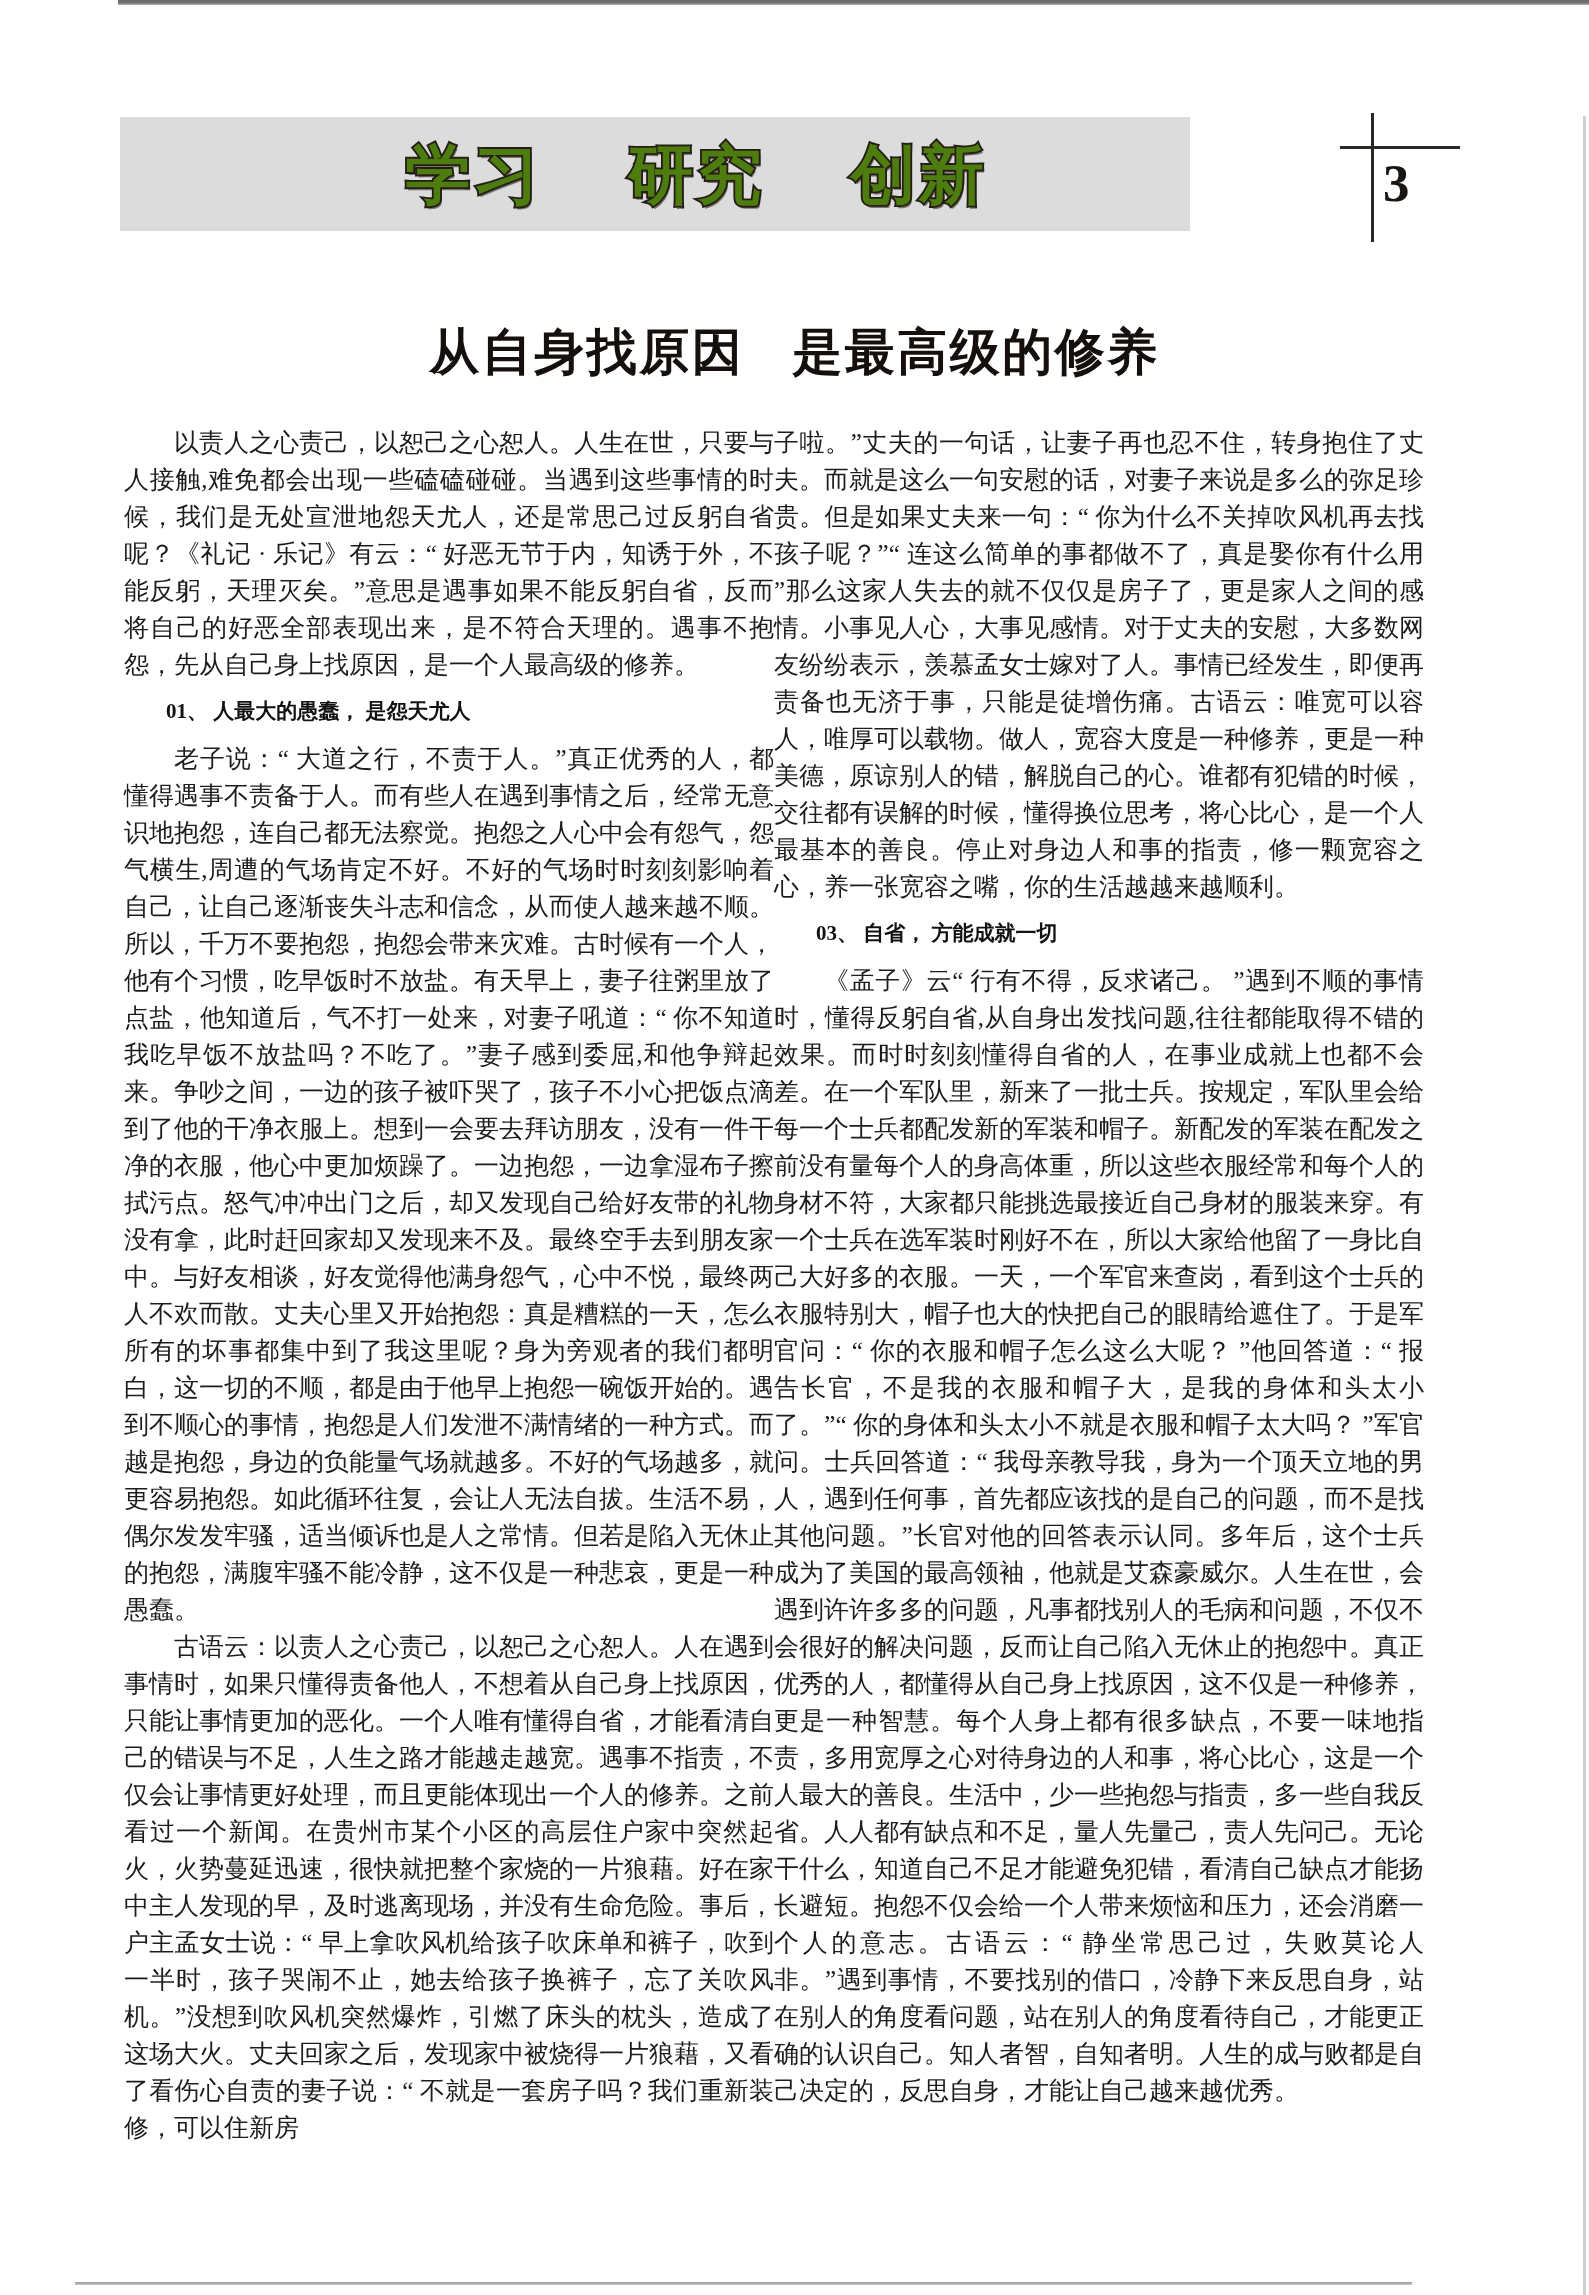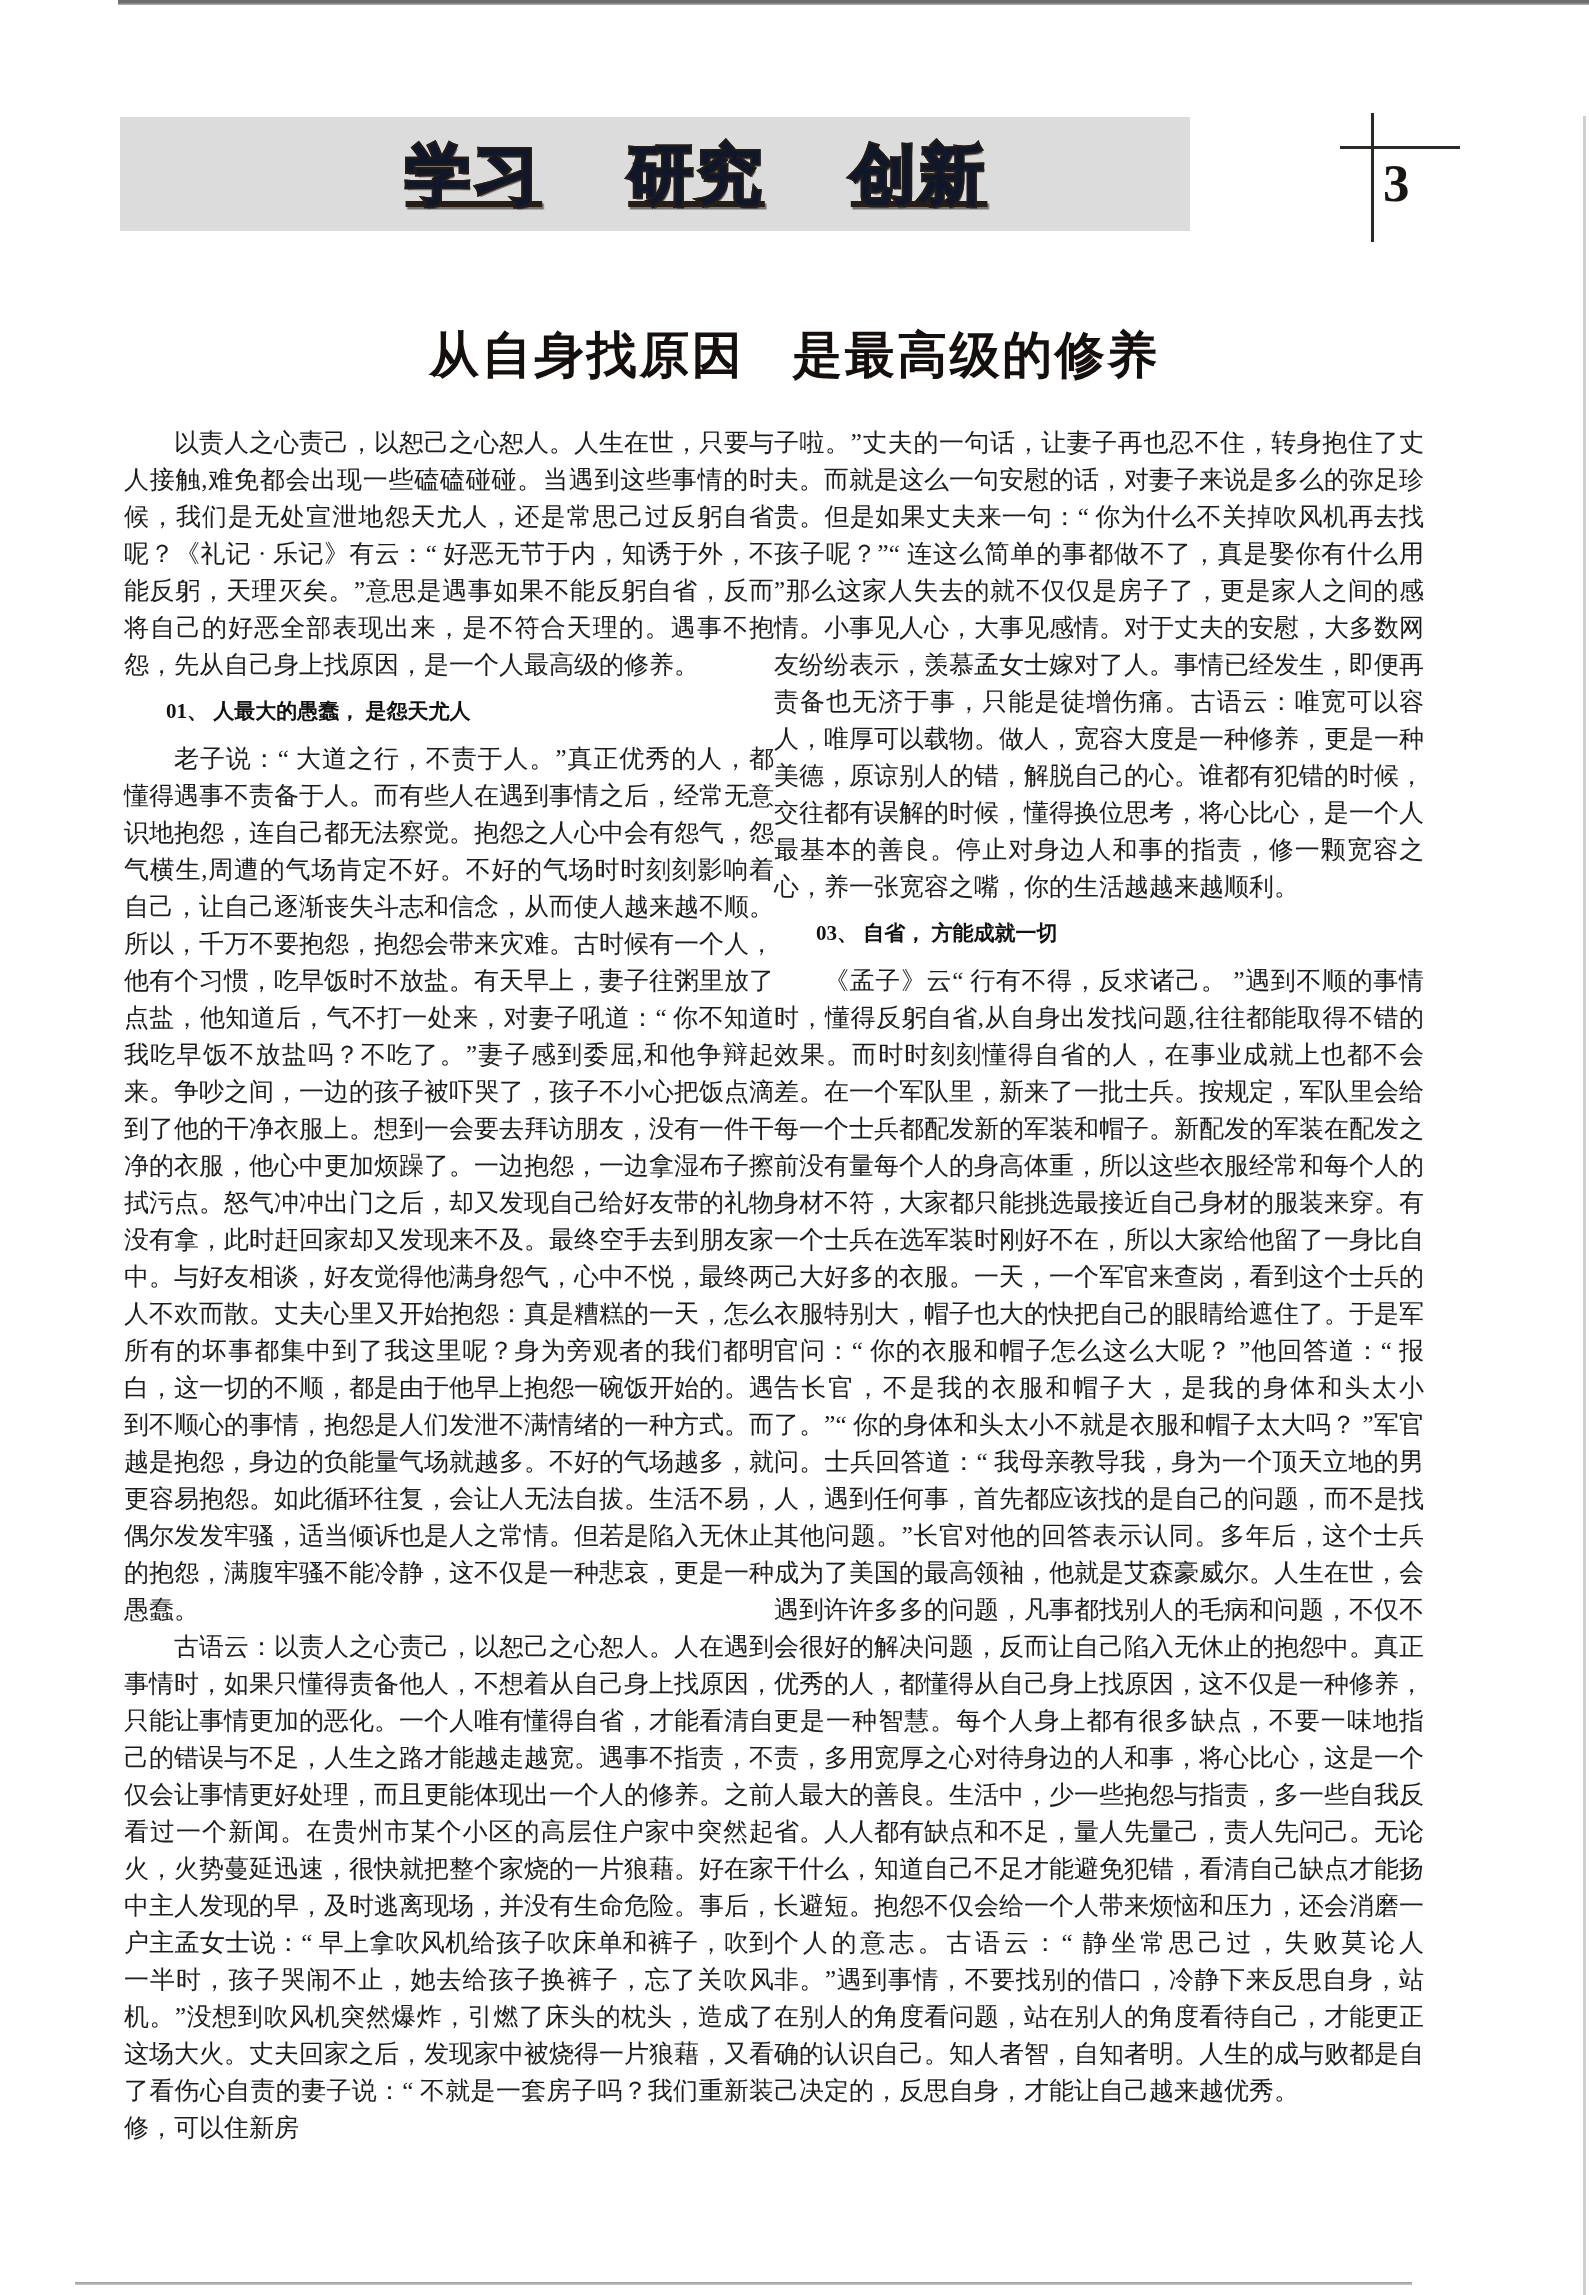--- a/index.html
+++ b/index.html
@@ -19,42 +19,41 @@
   
   .banner {
     position:absolute; left:120px; top:117px; width:1070px; height:114px;
     background:#dcdcdc;
     display:flex; align-items:center; justify-content:center; gap:86px;
     padding-left:83px; box-sizing:border-box;
   }
   .banner-word {
     font-family:"Liberation Sans","DejaVu Sans",sans-serif;
     font-weight:bold; font-size:65px; line-height:1;
-    color:#0f172a;
+    color:#4d7c0f;
     -webkit-text-stroke:3.7px #261d17;
     paint-order:stroke fill;
     text-shadow:1.7px 2.5px 0 rgba(38,29,23,.55);
     letter-spacing:3.3px;
-    text-decoration:underline;
   }
 
   
   .crop-v { position:absolute; left:1371px; top:113px; width:2.5px; height:129px; background:#2c2826; }
   .crop-h { position:absolute; left:1340px; top:146px; width:120px; height:2.5px; background:#2c2826; }
   .page-num {
     position:absolute; left:1383px; top:157px;
     font-family:"Liberation Serif","DejaVu Serif",serif;
     font-weight:bold; font-size:53px; line-height:1; color:#181512;
   }
 
   
   .article-title {
     position:absolute; left:124px; top:328px; width:1341px;
     text-align:center;
-    font-family:Liberation Sans, sans-serif;
+    font-family:Liberation Mono, monospace;
     font-weight:bold; font-size:50px; line-height:1.1;
     color:#15100d; letter-spacing:2.5px; white-space:nowrap;
   }
   .title-gap { display:inline-block; width:48px; }
 
   
   .columns {
     position:absolute; left:124px; top:424px; width:1341px;
     display:flex; 
   }

